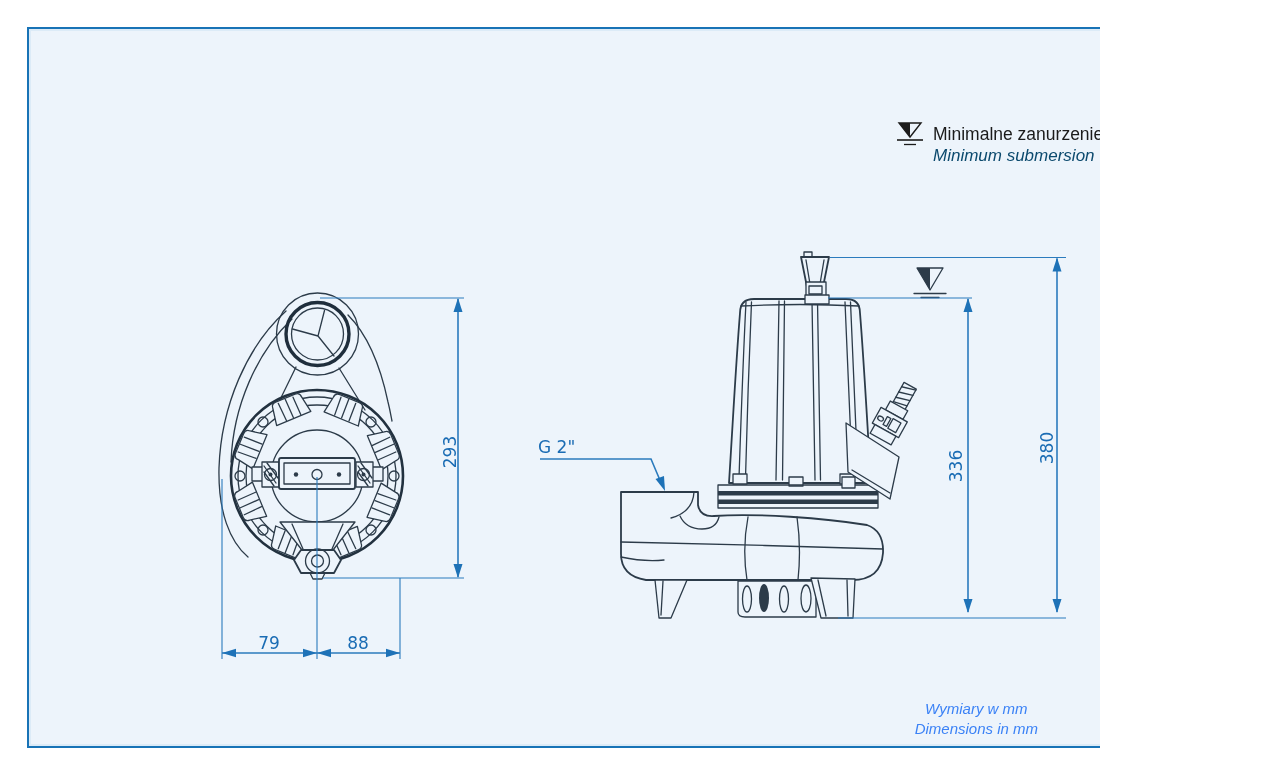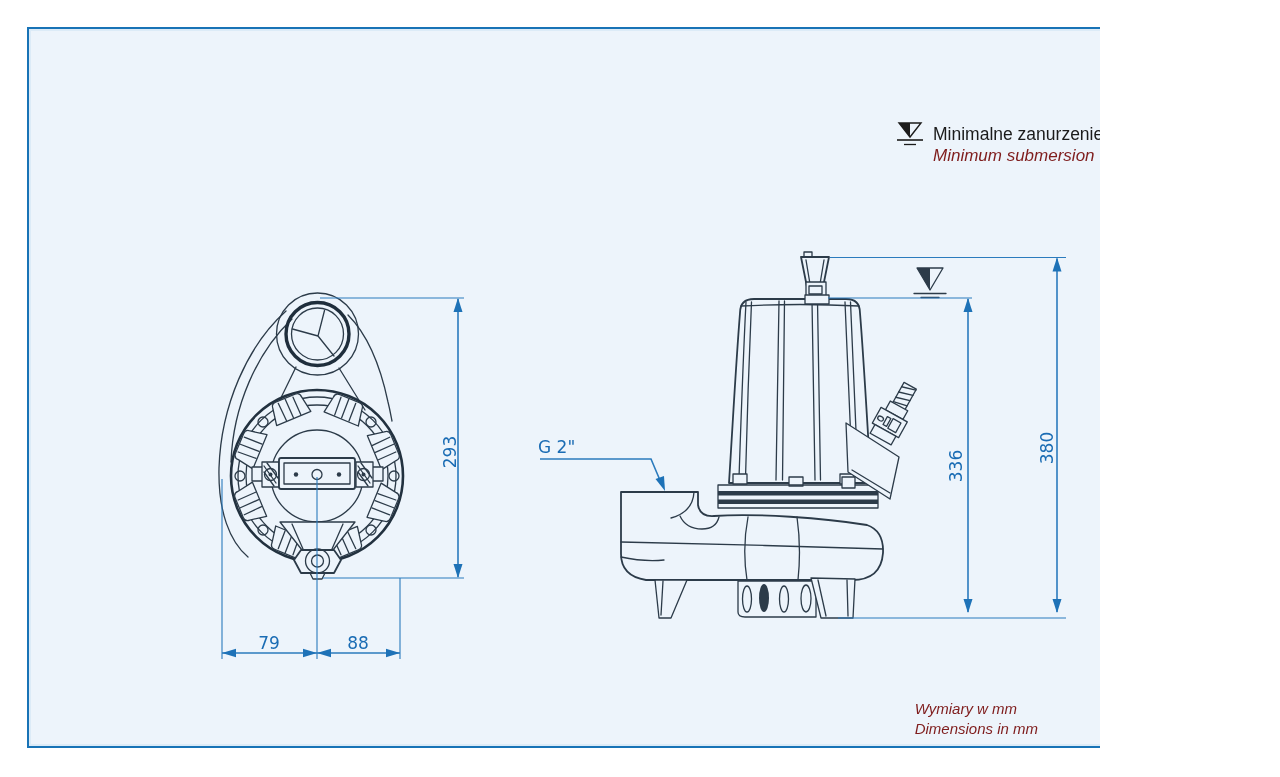--- a/index.html
+++ b/index.html
@@ -16,22 +16,22 @@
   .dk{fill:#2c3b49;stroke:none;}
   .bl{stroke:#2b7bbd;fill:none;stroke-width:1.1;}
   .bl2{stroke:#2b7bbd;fill:none;stroke-width:1.6;}
   .bf{fill:#1e72b7;stroke:none;}
 
   .txt{position:absolute;white-space:nowrap;}
   .dim{color:#1a6cb4;font-family:"DejaVu Sans",sans-serif;font-size:17px;font-weight:500;}
   .ctr{transform:translate(-50%,-50%);}
   .rot{transform:translate(-50%,-50%) rotate(-90deg);}
   .legend-title{color:#1b1b1b;font-size:17.5px;}
-  .legend-sub{color:#7f1d1d;font-size:17px;font-style:italic;}
-  .footer{color:#7f1d1d;font-size:15px;font-style:italic;text-align:left;line-height:20px;}
+  .legend-sub{color:#0c4a6e;font-size:17px;font-style:italic;}
+  .footer{color:#3b82f6;font-size:15px;font-style:italic;text-align:center;line-height:20px;}
 </style>
 </head>
 <body>
 
 <div id="stage">
   <div id="panel"></div>
 
   <svg id="art" viewBox="0 0 1280 777" xmlns="http://www.w3.org/2000/svg">
     <defs>
       <g id="clip">

